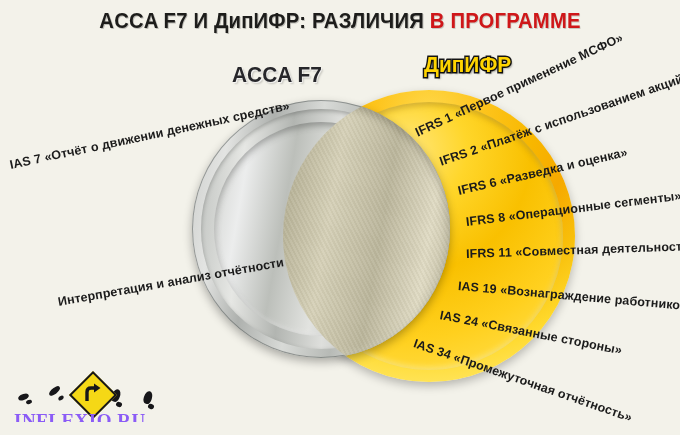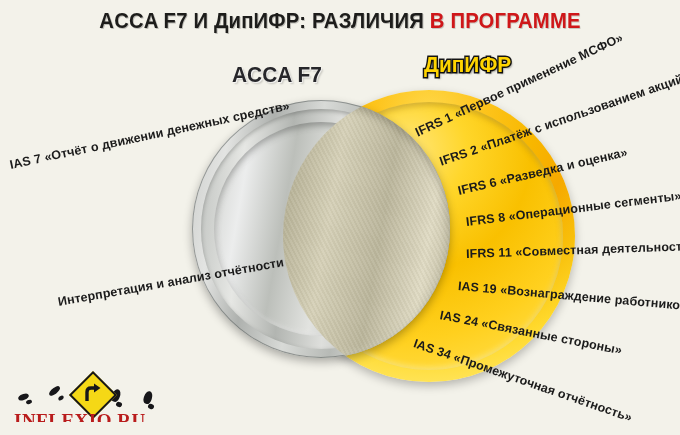--- a/index.html
+++ b/index.html
@@ -113,21 +113,21 @@
     letter-spacing:0.1px;
   }
   .lbl.r{ transform-origin:left center; }
   .lbl.l{ transform-origin:left center; }
 
   
   #logo{position:absolute;left:14px;top:378px;width:180px;height:52px;}
   #logoText{
     position:absolute;left:0;top:32px;
     font-family:"Liberation Serif", serif;
-    font-weight:bold;font-size:19px;color:#b91c1c;letter-spacing:0.5px;
+    font-weight:bold;font-size:19px;color:#8b5cf6;letter-spacing:0.5px;
   }
   .fprint{position:absolute;background:#17171a;border-radius:50% 45% 50% 45%;}
   #sign{
     position:absolute;left:62px;top:0px;width:30px;height:30px;
     background:#f5d816;border:2px solid #17171a;
     transform:rotate(45deg);
   }
   #signArrow{
     position:absolute;left:62px;top:0px;width:30px;height:30px;
   }

